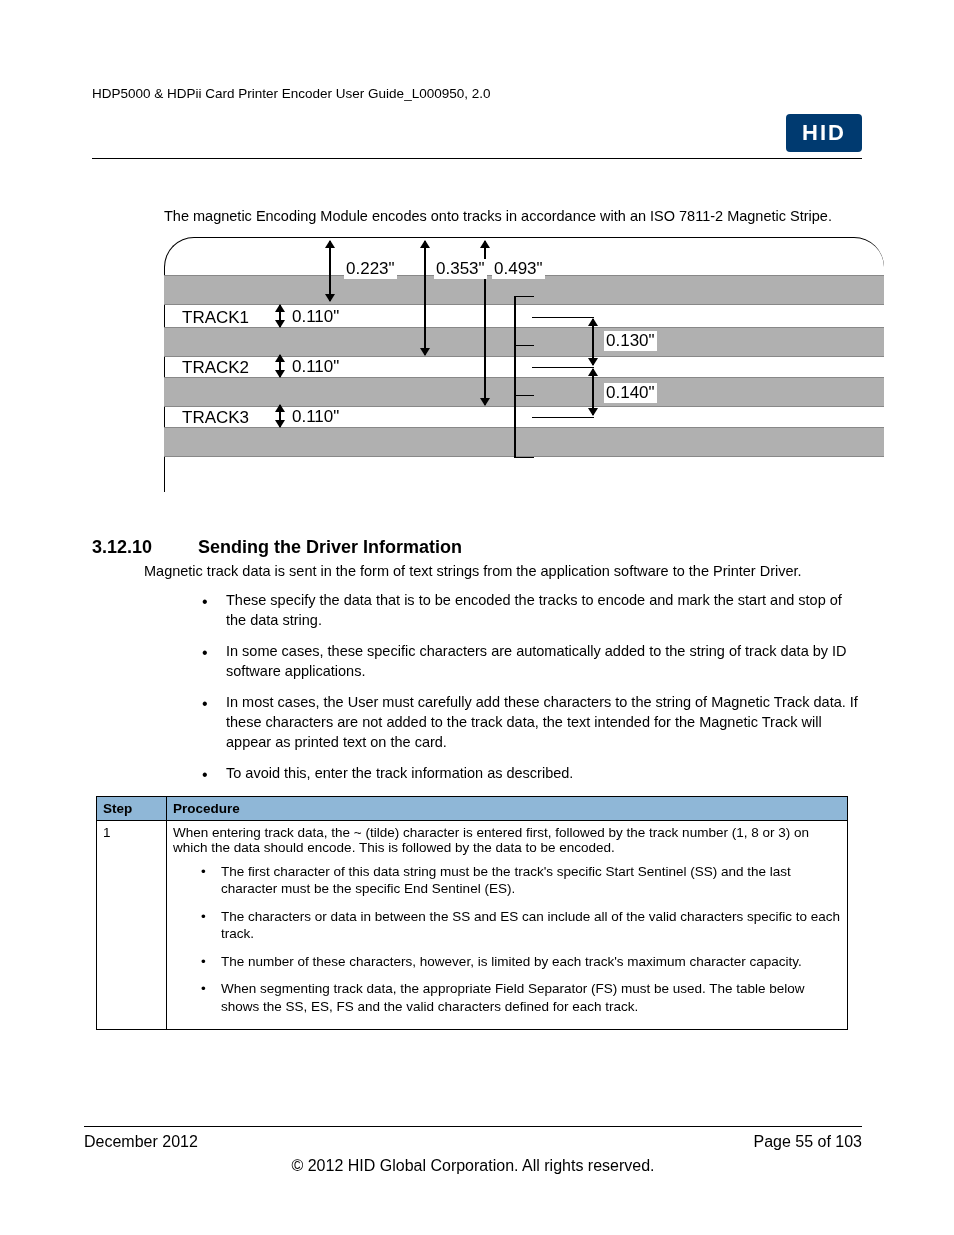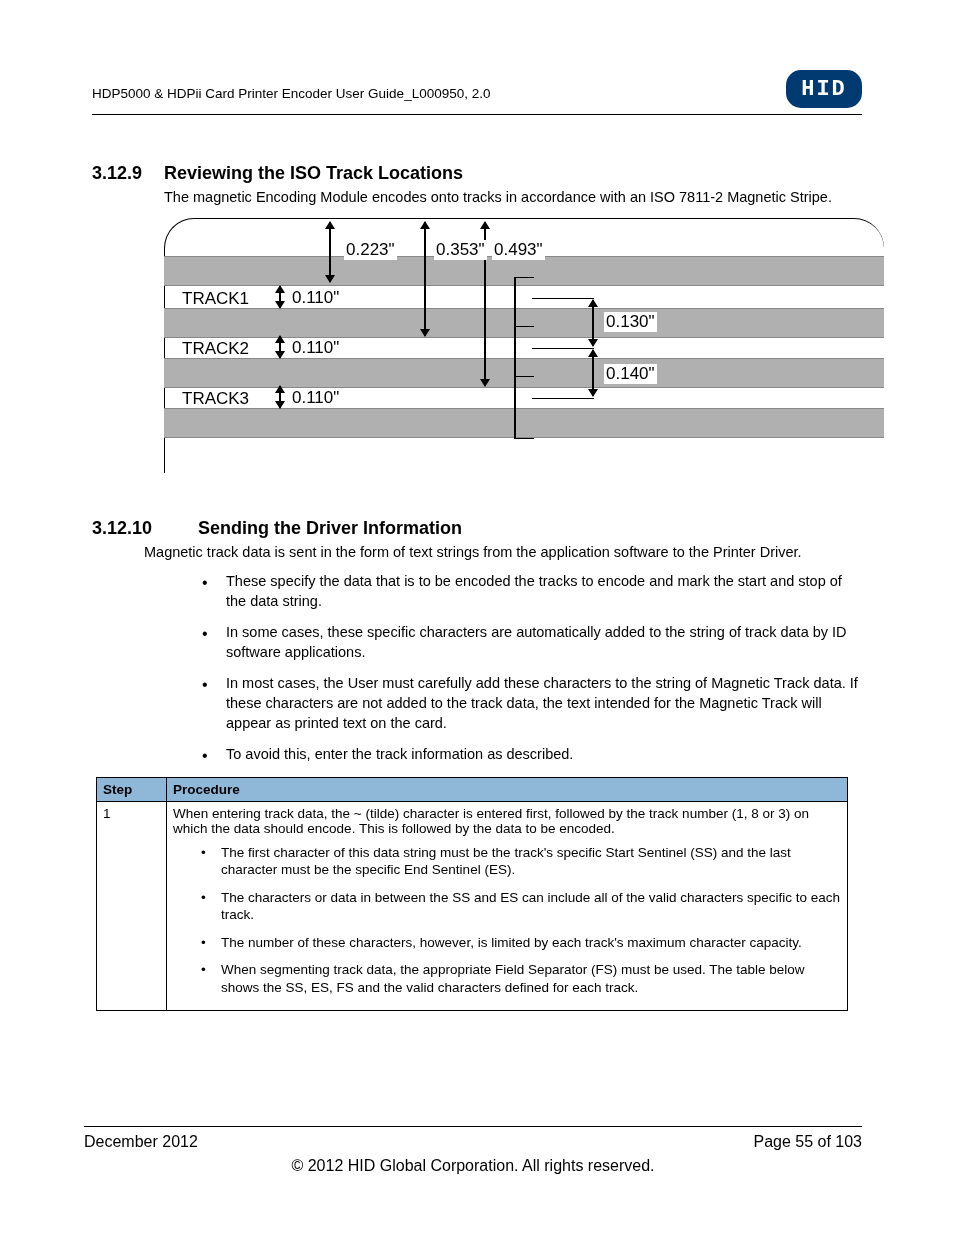--- a/index.html
+++ b/index.html
@@ -21,29 +21,30 @@
     margin-bottom: 6px;
   }
   .header-text {
     font-size: 13.5px;
     padding-top: 16px;
   }
   .logo-box {
     width: 76px;
     height: 38px;
     background: #003a70;
-    border-radius: 15px;
+    border-radius: 4px;
     color: #fff;
     font-weight: bold;
     font-size: 22px;
     display: flex;
     align-items: center;
     justify-content: center;
     letter-spacing: 2px;
-    font-family: Liberation Mono, monospace;
+    font-family: Liberation Sans, sans-serif;
+    margin-top: 44px;
   }
   .hr {
     border: none;
     border-top: 1px solid #000;
     margin-bottom: 48px;
   }
 
   .section-heading {
     display: flex;
     font-size: 18px;
@@ -219,24 +220,20 @@
 </head>
 <body>
 
 <div class="page">
   <div class="header-row">
     <div class="header-text">HDP5000 &amp; HDPii Card Printer Encoder User Guide_L000950, 2.0</div>
     <div class="logo-box">HID</div>
   </div>
   <hr class="hr">
 
-  <div class="section-heading">
-    <span class="section-num">3.12.9</span>
-    <span>Reviewing the ISO Track Locations</span>
-  </div>
   <div class="body-text">The magnetic Encoding Module encodes onto tracks in accordance with an ISO 7811-2 Magnetic Stripe.</div>
 
   <div class="diagram">
     <div class="card-outline"></div>
     <div class="stripe stripe1"></div>
     <div class="stripe stripe2"></div>
     <div class="stripe stripe3"></div>
     <div class="stripe stripe4"></div>
 
     <div class="varrow" style="left:165px; top:4px; height:60px;"></div>

